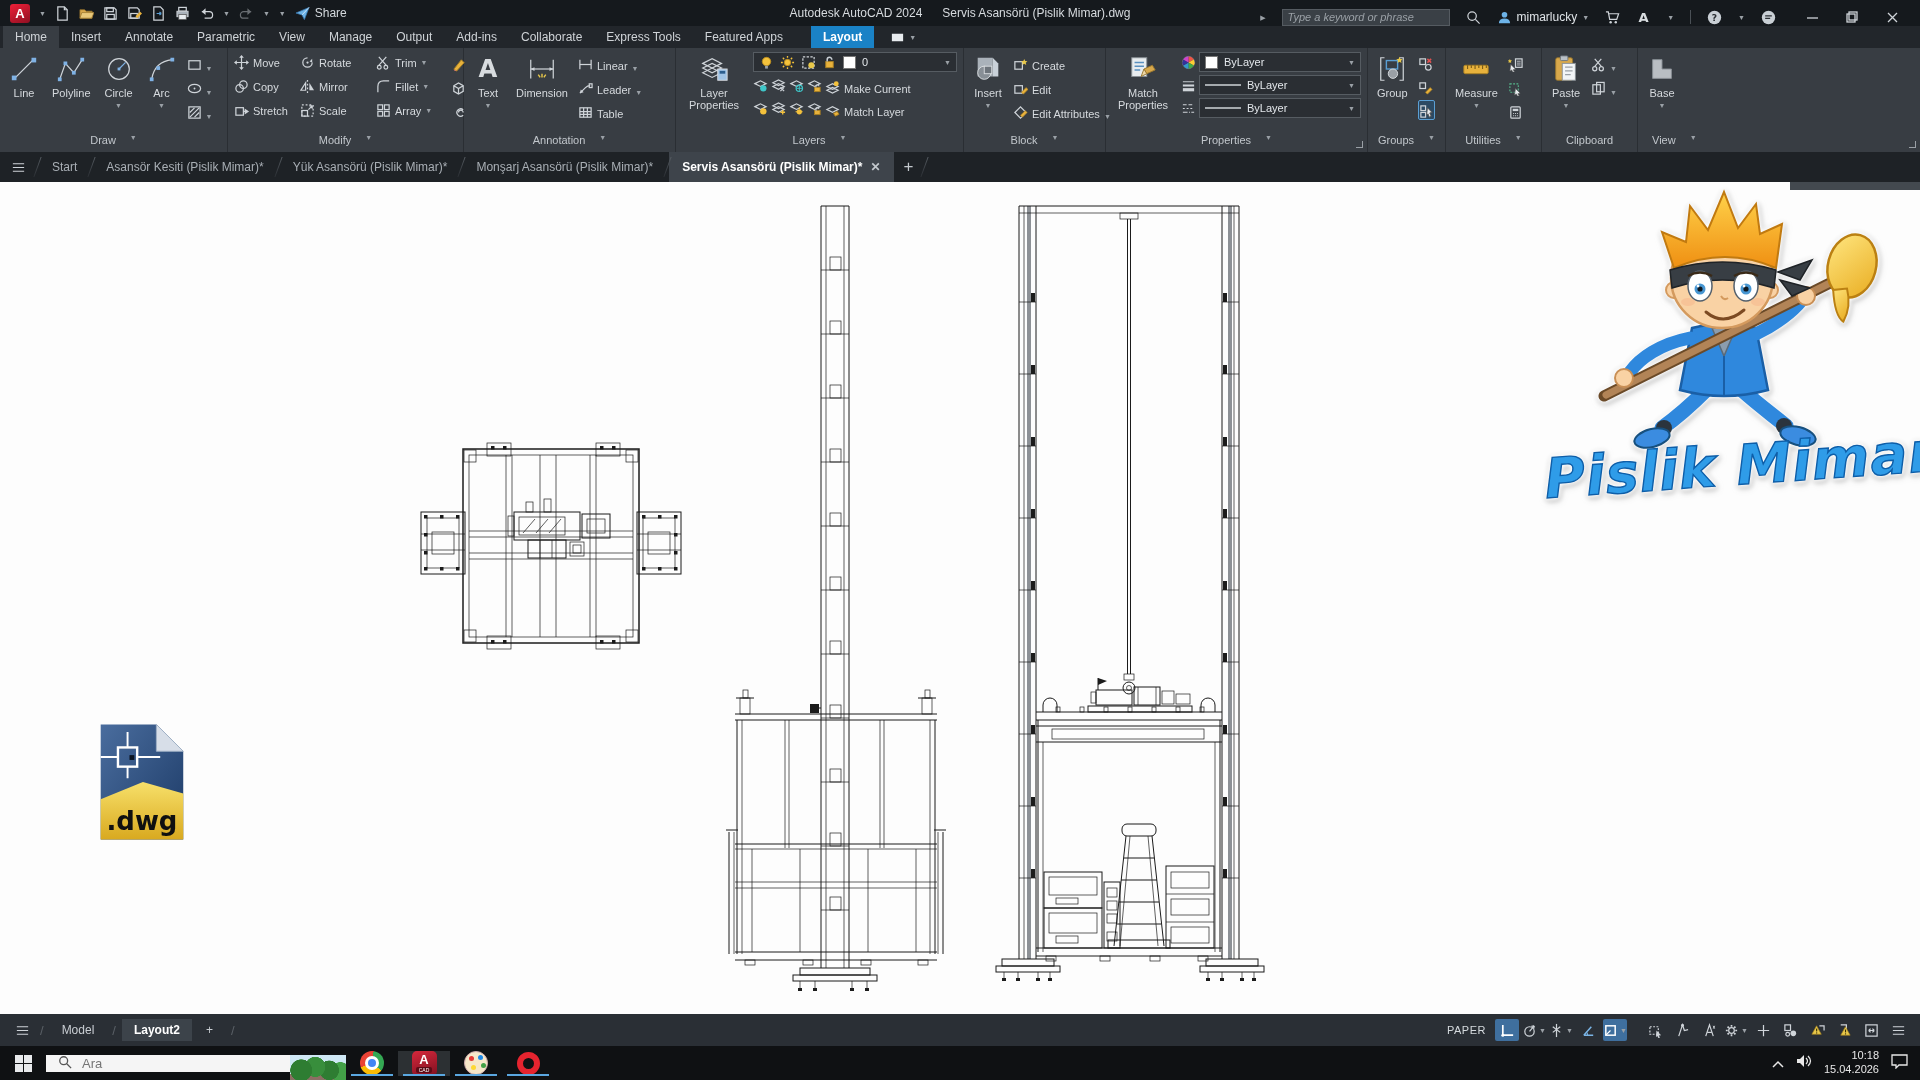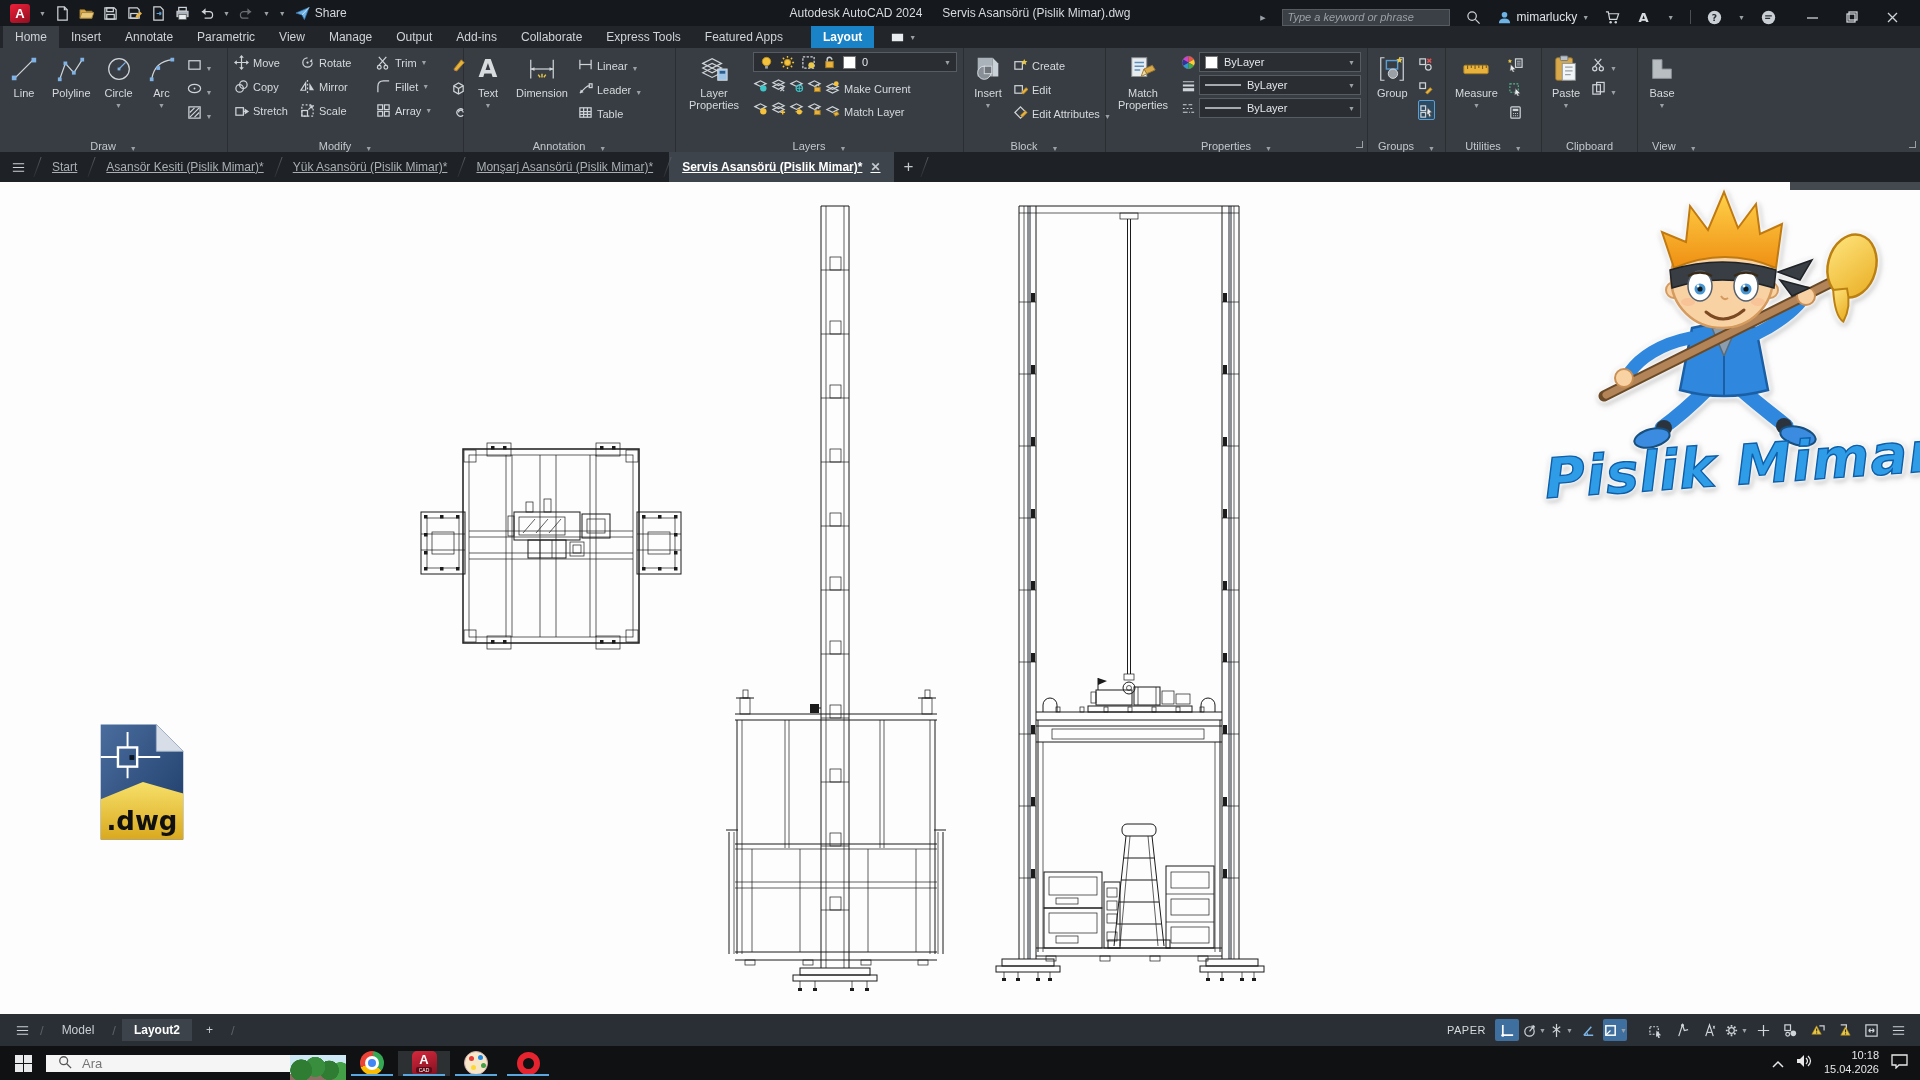--- a/index.html
+++ b/index.html
@@ -27,21 +27,21 @@
 .ribbon-tabs{height:22px;background:#22262b;display:flex;align-items:stretch;padding-left:3px;color:#cfd3d7;font-size:12px;}
 .rtab{display:flex;align-items:center;padding:0 12px;}
 .rtab.active{background:#383d43;}
 .rtab.highlight{background:#1a82c6;color:#fff;margin-left:16px;font-weight:bold;}
 .rtab-extra{display:flex;align-items:center;gap:4px;margin-left:16px;}
 
 
 .ribbon{height:104px;background:#383d43;display:flex;color:#d6dade;font-size:11px;}
 .panel{display:flex;flex-direction:column;border-right:1px solid #2a2e33;flex:0 0 auto;}
 .panel-body{flex:1;display:flex;padding:4px 6px 0;gap:7px;align-items:flex-start;}
-.panel-label{height:18px;display:flex;align-items:flex-end;justify-content:center;gap:14px;color:#c2c7cc;position:relative;}
+.panel-label{height:18px;display:flex;align-items:flex-start;justify-content:center;gap:14px;color:#c2c7cc;position:relative;}
 .launcher{position:absolute;right:4px;bottom:4px;width:7px;height:7px;border-right:1px solid #9aa0a6;border-bottom:1px solid #9aa0a6;}
 .bigbtn{display:flex;flex-direction:column;align-items:center;gap:3px;text-align:center;padding:2px 3px;line-height:1.1;}
 .smallcol{display:flex;flex-direction:column;justify-content:flex-start;gap:4px;}
 .srow{display:flex;align-items:flex-end;gap:4px;height:20px;white-space:nowrap;}
 .mgrid{display:grid;grid-template-columns:62px 72px 68px;grid-auto-rows:21px;column-gap:4px;row-gap:3px;}
 .mcell{display:flex;align-items:center;gap:4px;white-space:nowrap;}
 .ddbox{background:#2a2e33;border:1px solid #565c62;height:20px;display:flex;align-items:center;gap:6px;padding:0 5px;color:#e3e7eb;}
 .swatch{width:13px;height:13px;background:#fff;border:1px solid #777;}
 .lyr-rows{display:flex;flex-direction:column;gap:3px;}
 .lyr-iconrow{display:flex;align-items:center;gap:3px;}
@@ -49,21 +49,21 @@
 .hl-small{border:1px solid #5a9fd4;background:#2d4a63;border-radius:2px;}
 .ic{display:inline-flex;align-items:center;justify-content:center;}
 .ic svg{width:15px;height:15px;}
 .ic.big svg{width:30px;height:30px;}
 .s{stroke:#cfd4d9;fill:none;stroke-width:1.3;}
 .f{fill:#cfd4d9;}
 
 
 .filetabs{height:30px;background:#1e2226;display:flex;align-items:stretch;color:#a9afb5;font-size:12px;}
 .ft-burger{width:36px;display:flex;align-items:center;justify-content:center;}
-.ftab{display:flex;align-items:center;padding:0 13px;gap:8px;white-space:nowrap;text-decoration:underline;}
+.ftab{display:flex;align-items:center;padding:0 13px;gap:8px;white-space:nowrap;}
 .ftab.active{background:#3e444b;color:#fff;font-weight:bold;}
 .ft-sep{width:1px;background:linear-gradient(#555b61,#2a2e33);transform:skewX(-20deg);margin:5px 1px;}
 .ft-close{color:#c3c8cd;font-size:12px;}
 .ft-plus{display:flex;align-items:center;padding:0 10px;font-size:17px;color:#c3c8cd;}
 
 
 .canvas{position:relative;height:832px;background:#fdfdfd;overflow:hidden;}
 .drawing{position:absolute;left:0;top:0;}
 .ln{stroke:#1b1b1b;fill:none;stroke-width:1;}
 .lt{stroke-width:0.7;}

